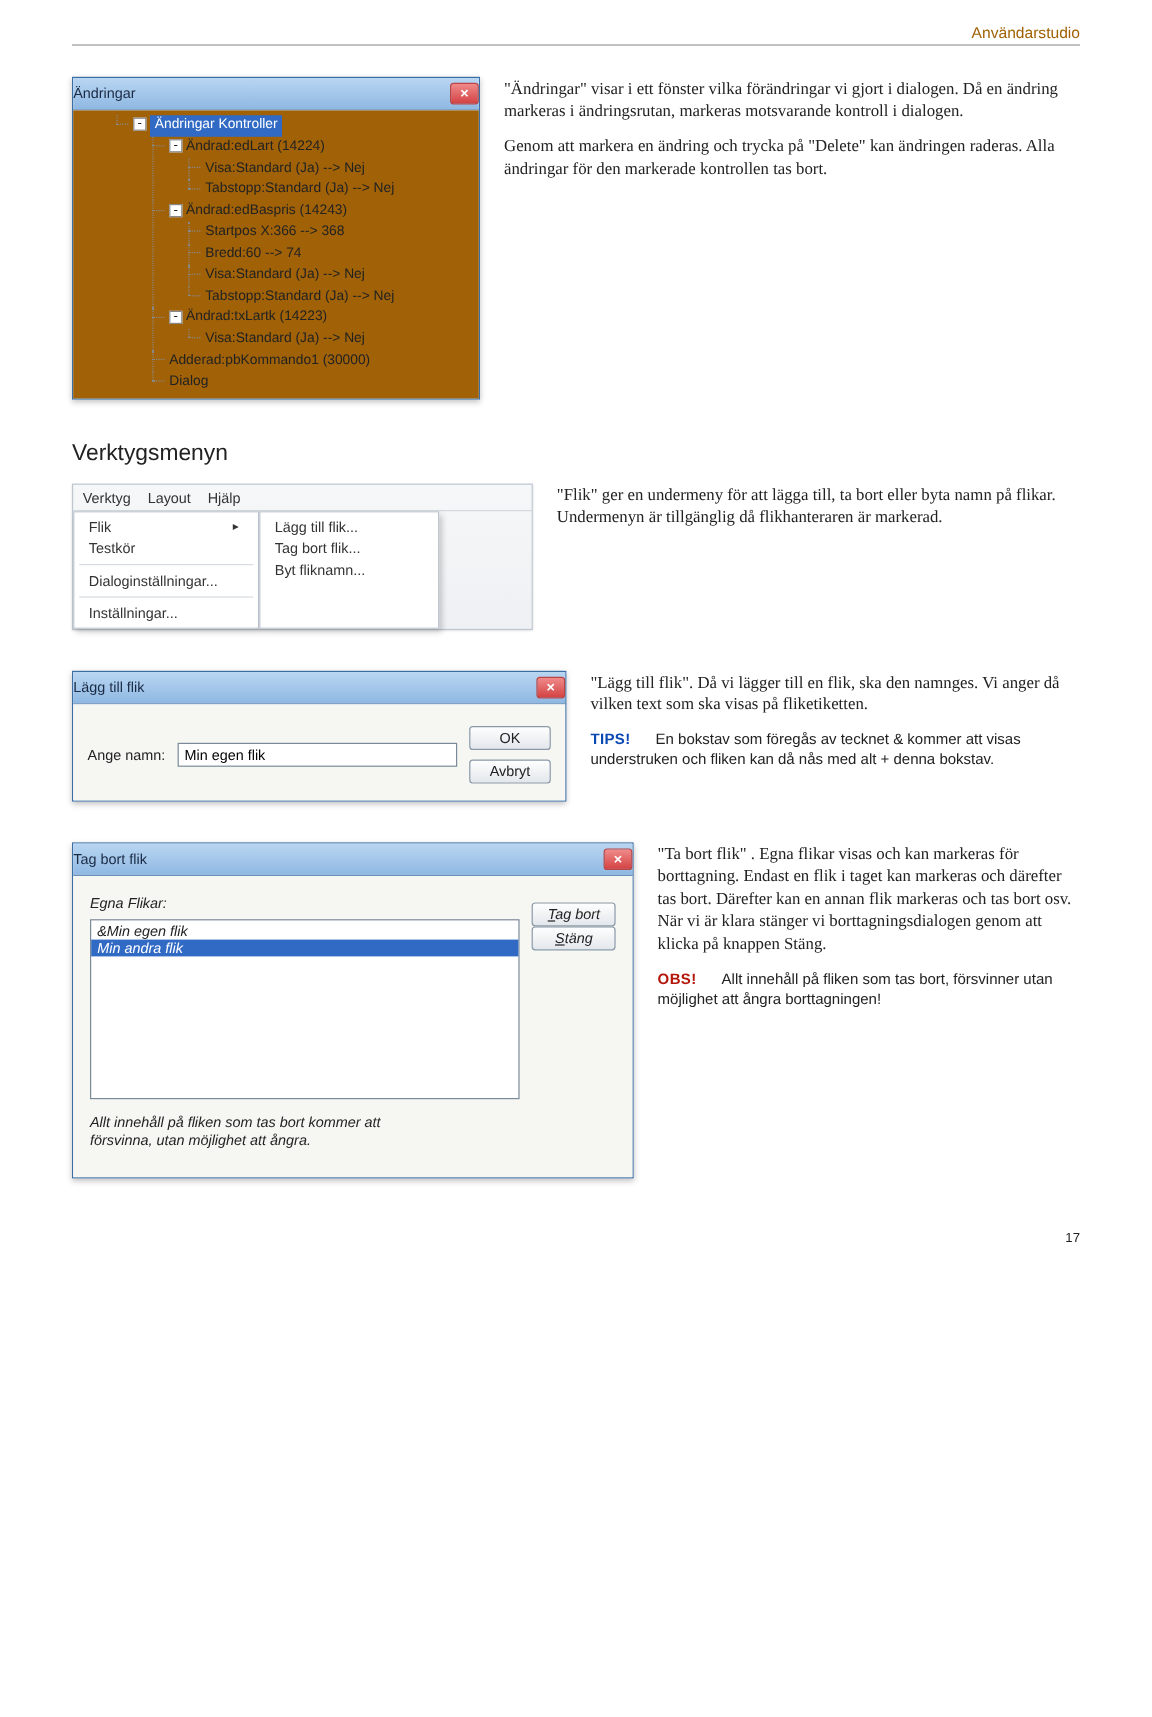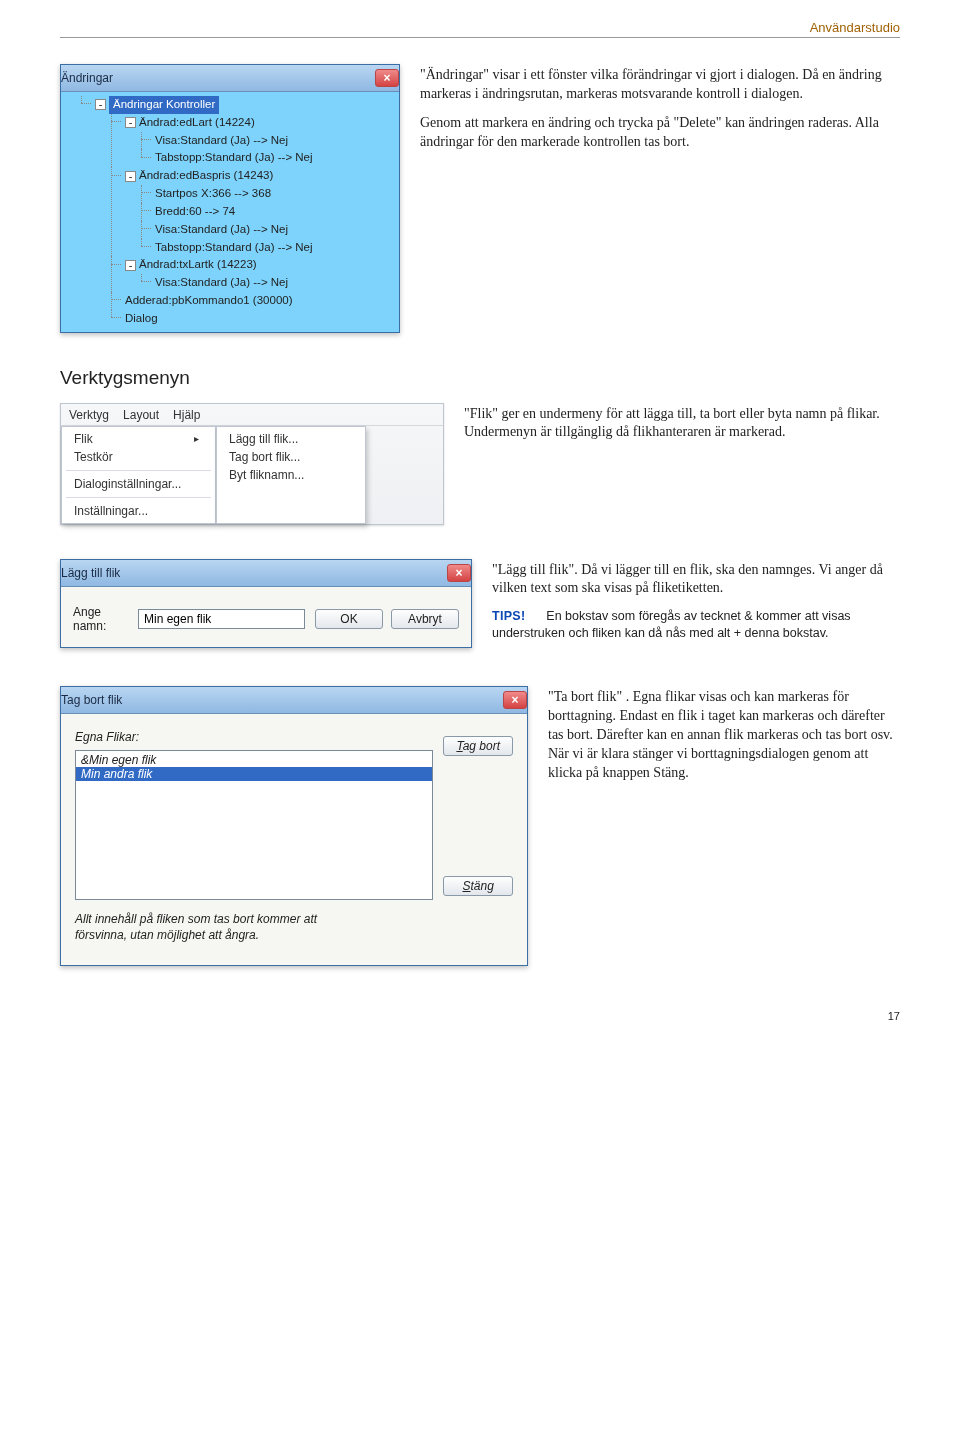--- a/index.html
+++ b/index.html
@@ -37,21 +37,21 @@
   }
   .win-title .xbtn {
     width: 24px; height: 18px; border: 1px solid #b44; border-radius: 3px;
     background: linear-gradient(#f08a8a,#d44343); color:#fff; font-weight:bold;
     display:flex; align-items:center; justify-content:center; font-size:12px;
   }
   .win-body { padding: 8px 10px; font-family: Arial, sans-serif; font-size: 12px; background: #f6f6f2; }
 
   
   .tree-panel { width: 340px; }
-  .tree-body { background:#7dd3fc; padding: 4px 4px; }
+  .tree-body { background:#a16207; padding: 4px 20px; }
   .tree { font-family: Arial, sans-serif; font-size: 11.5px; line-height: 1.55; }
   .tree ul { list-style:none; margin:0; padding-left: 16px; }
   .tree li { position: relative; padding-left: 14px; }
   .tree li::before {
     content:""; position:absolute; left:0; top:0.64em;
     width:10px; border-top:1px dotted #888;
   }
   .tree li::after {
     content:""; position:absolute; left:0; top:0; bottom:0;
     border-left:1px dotted #888;
@@ -75,39 +75,39 @@
   .menucol .mi { padding: 2px 16px 2px 12px; display:flex; align-items:center; justify-content:space-between; color:#333; white-space:nowrap; gap:20px; }
   .menucol .mi-sep { height:1px; background:#d8dce2; margin:4px 4px; }
   .menucol .mi .arrow { font-size:10px; }
 
   
   .dlg-add { width: 412px; }
   .dlg-add .win-body { padding: 18px 12px 14px 12px; display:flex; align-items:center; gap:10px; }
   .dlg-add input[type=text] {
     flex:1; border:1px solid #7a8a99; padding:2px 5px; font-family:Arial,sans-serif; font-size:12px; background:#fff;
   }
-  .dlg-add .btncol { display:flex; flex-direction:row; gap:8px; }
+  .dlg-add .btncol { display:flex; flex-direction:column; gap:8px; }
   .winbtn {
     min-width:68px; border:1px solid #8a99a8; border-radius:3px;
     background: linear-gradient(#fefefe,#e3e7ec); padding:2px 12px;
     font-family:Arial, sans-serif; font-size:12px; text-align:center;
   }
   .dlg-remove { width: 468px; }
   .dlg-remove .win-body { padding: 16px 14px 22px 14px; font-style: italic; }
   .dlg-remove .listlabel { margin-bottom:6px; }
   .dlg-remove .listbox {
     border:1px solid #7a8a99; background:#fff; height: 150px; padding:2px 0;
     font-family:Arial,sans-serif; font-size:12px;
   }
   .dlg-remove .listbox .opt { padding: 0 5px; }
   .dlg-remove .listbox .opt.sel { background:#316ac5; color:#fff; }
   .dlg-remove .row { display:flex; gap:10px; align-items:flex-start; }
   .dlg-remove .listcol { flex:1; }
   .dlg-remove .warn { margin-top:12px; max-width:250px; line-height:1.3; }
-  .dlg-remove .btncol2 { display:flex; flex-direction:column; gap:120px; padding-top:6px; }
+  .dlg-remove .btncol2 { display:flex; flex-direction:column; padding-top:6px; }
   .underline-first { text-decoration: underline; text-decoration-thickness:1px; }
 
   .tips { font-family: Arial, sans-serif; font-size: 12.5px; line-height:1.35; }
   .tips b.tag { color:#0a48b4; font-weight:700; letter-spacing:0.3px; }
   .obs b.tag { color:#b4170a; font-weight:700; letter-spacing:0.3px; }
 
   .pagenum { text-align:right; font-family:Arial,sans-serif; font-size:11px; margin-top:44px; }
 </style>
 </head>
 <body>
@@ -252,16 +252,19 @@
           <div class="btncol2">
             <div class="winbtn"><span class="underline-first">T</span><span>ag bort</span></div>
             <div class="winbtn"><span class="underline-first">S</span><span>täng</span></div>
           </div>
         </div>
       </div>
     </div>
   </div>
   <div class="textblock">
     <p>"Ta bort flik" . Egna flikar visas och kan markeras för borttagning. Endast en flik i taget kan markeras och därefter tas bort. Därefter kan en annan flik markeras och tas bort osv. När vi är klara stänger vi borttagningsdialogen genom att klicka på knappen Stäng.</p>
+    <p class="tips obs">
+      <b class="tag">OBS!</b>&nbsp;&nbsp;&nbsp;&nbsp;&nbsp;&nbsp;<span>Allt innehåll på fliken som tas bort, försvinner utan möjlighet att ångra borttagningen!</span>
+    </p>
   </div>
 </div>
 
 <div class="pagenum">17</div>
 
 </body></html>

